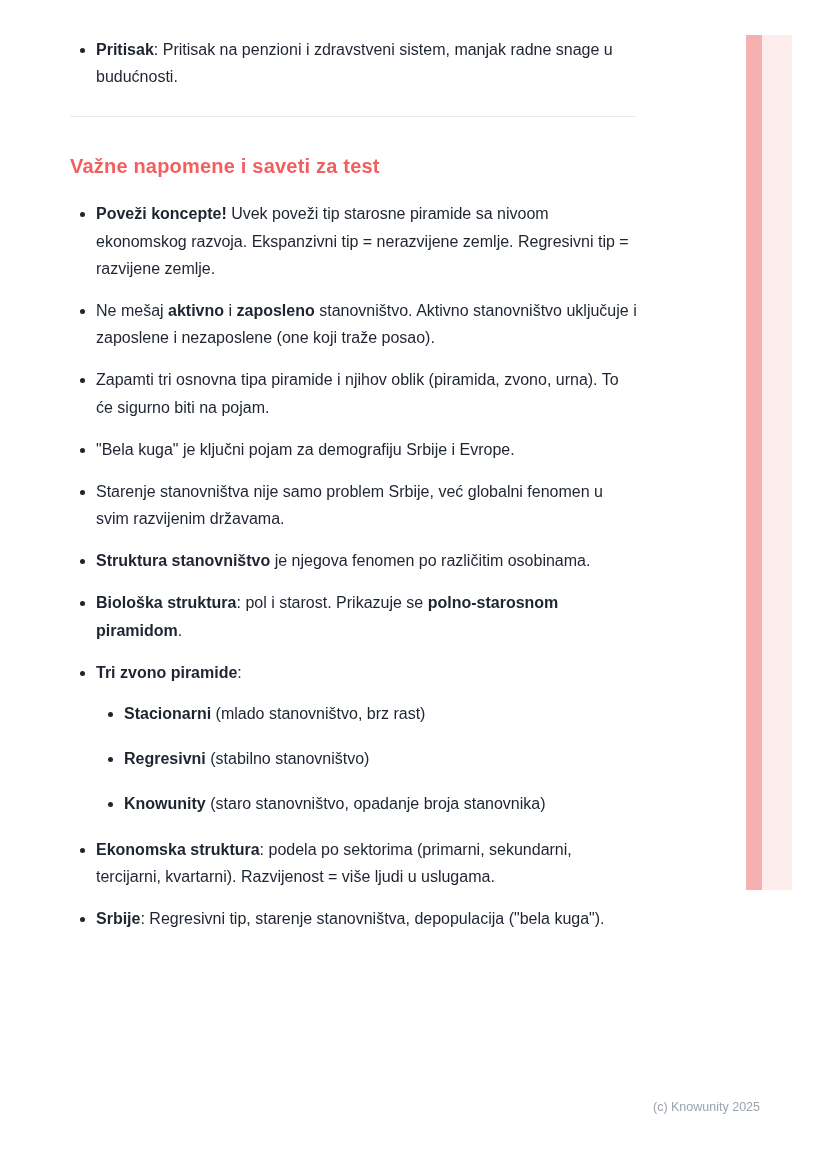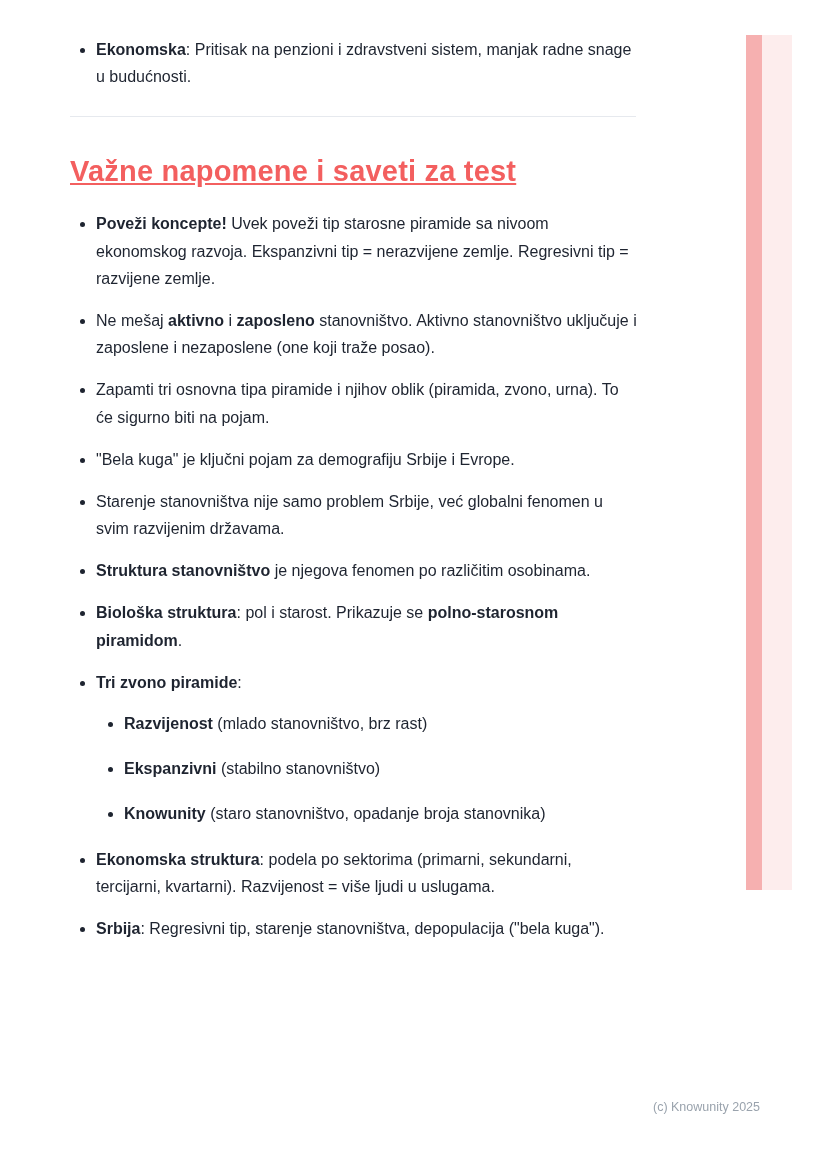--- a/index.html
+++ b/index.html
@@ -32,70 +32,69 @@
   ul.sublist li{
     margin-bottom:18px;
   }
   .b{font-weight:bold;}
   .divider{
     border:0;border-top:1px solid var(--divider);
     margin:26px 0 0 0;width:566px;
   }
   h2.section-heading{
     color:var(--accent);
-    font-size:29px;font-weight:bold;
+    font-size:20px;font-weight:bold;
     margin:38px 0 22px 0;
     letter-spacing:0.2px;
-    text-decoration:underline;
   }
   .stripe{
     position:absolute;top:35px;height:855px;
     left:746px;width:16px;background:var(--stripe);
   }
   .band{
     position:absolute;top:35px;height:855px;
     left:762px;width:30px;background:var(--band);
   }
   .footer{
     position:absolute;right:68px;top:1100px;
     font-size:12.5px;color:var(--muted);
   }
 </style>
 </head>
 <body>
 
 <div class="content">
 
   <ul class="list">
-      <li><span class="b">Ekonomska</span><span>: Pritisak na penzioni i zdravstveni sistem, manjak radne snage u budućnosti.</span></li>
+      <li><span class="b">Pritisak</span><span>: Pritisak na penzioni i zdravstveni sistem, manjak radne snage u budućnosti.</span></li>
     </ul>
 
   <hr class="divider">
 
   <h2 class="section-heading">Važne napomene i saveti za test</h2>
 
   <ul class="list">
       <li><span class="b">Poveži koncepte!</span><span> Uvek poveži tip starosne piramide sa nivoom ekonomskog razvoja. Ekspanzivni tip = nerazvijene zemlje. Regresivni tip = razvijene zemlje.</span></li>
       <li><span>Ne mešaj </span><span class="b">aktivno</span><span> i </span><span class="b">zaposleno</span><span> stanovništvo. Aktivno stanovništvo uključuje i zaposlene i nezaposlene (one koji traže posao).</span></li>
       <li><span>Zapamti tri osnovna tipa piramide i njihov oblik (piramida, zvono, urna). To će sigurno biti na pojam.</span></li>
       <li><span>"Bela kuga" je ključni pojam za demografiju Srbije i Evrope.</span></li>
       <li><span>Starenje stanovništva nije samo problem Srbije, već globalni fenomen u svim razvijenim državama.</span></li>
     </ul>
 
 
   <ul class="list">
       <li><span class="b">Struktura stanovništvo</span><span> je njegova fenomen po različitim osobinama.</span></li>
       <li><span class="b">Biološka struktura</span><span>: pol i starost. Prikazuje se </span><span class="b">polno-starosnom piramidom</span><span>.</span></li>
       <li><span class="b">Tri zvono piramide</span><span>:</span><ul class="sublist">
-          <li><span class="b">Razvijenost</span><span> (mlado stanovništvo, brz rast)</span></li>
-          <li><span class="b">Ekspanzivni</span><span> (stabilno stanovništvo)</span></li>
+          <li><span class="b">Stacionarni</span><span> (mlado stanovništvo, brz rast)</span></li>
+          <li><span class="b">Regresivni</span><span> (stabilno stanovništvo)</span></li>
           <li><span class="b">Knowunity</span><span> (staro stanovništvo, opadanje broja stanovnika)</span></li>
         </ul></li>
       <li><span class="b">Ekonomska struktura</span><span>: podela po sektorima (primarni, sekundarni, tercijarni, kvartarni). Razvijenost = više ljudi u uslugama.</span></li>
-      <li><span class="b">Srbija</span><span>: Regresivni tip, starenje stanovništva, depopulacija ("bela kuga").</span></li>
+      <li><span class="b">Srbije</span><span>: Regresivni tip, starenje stanovništva, depopulacija ("bela kuga").</span></li>
     </ul>
 
 </div>
 
 <div class="stripe"></div>
 <div class="band"></div>
 
 <div class="footer">(c) Knowunity 2025</div>
 
 </body></html>

